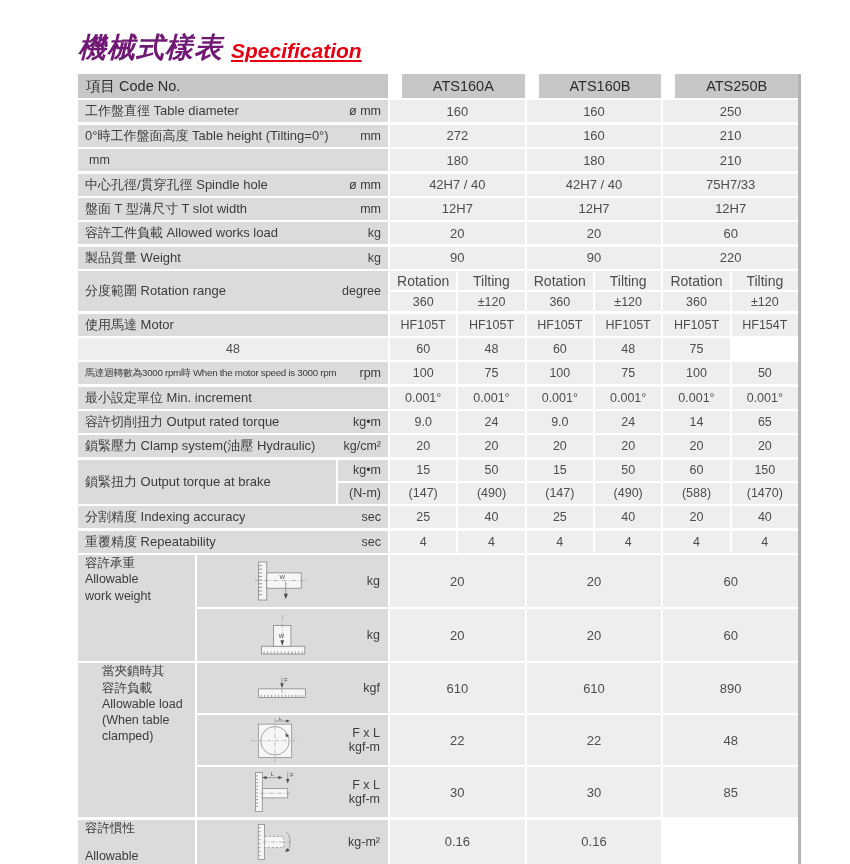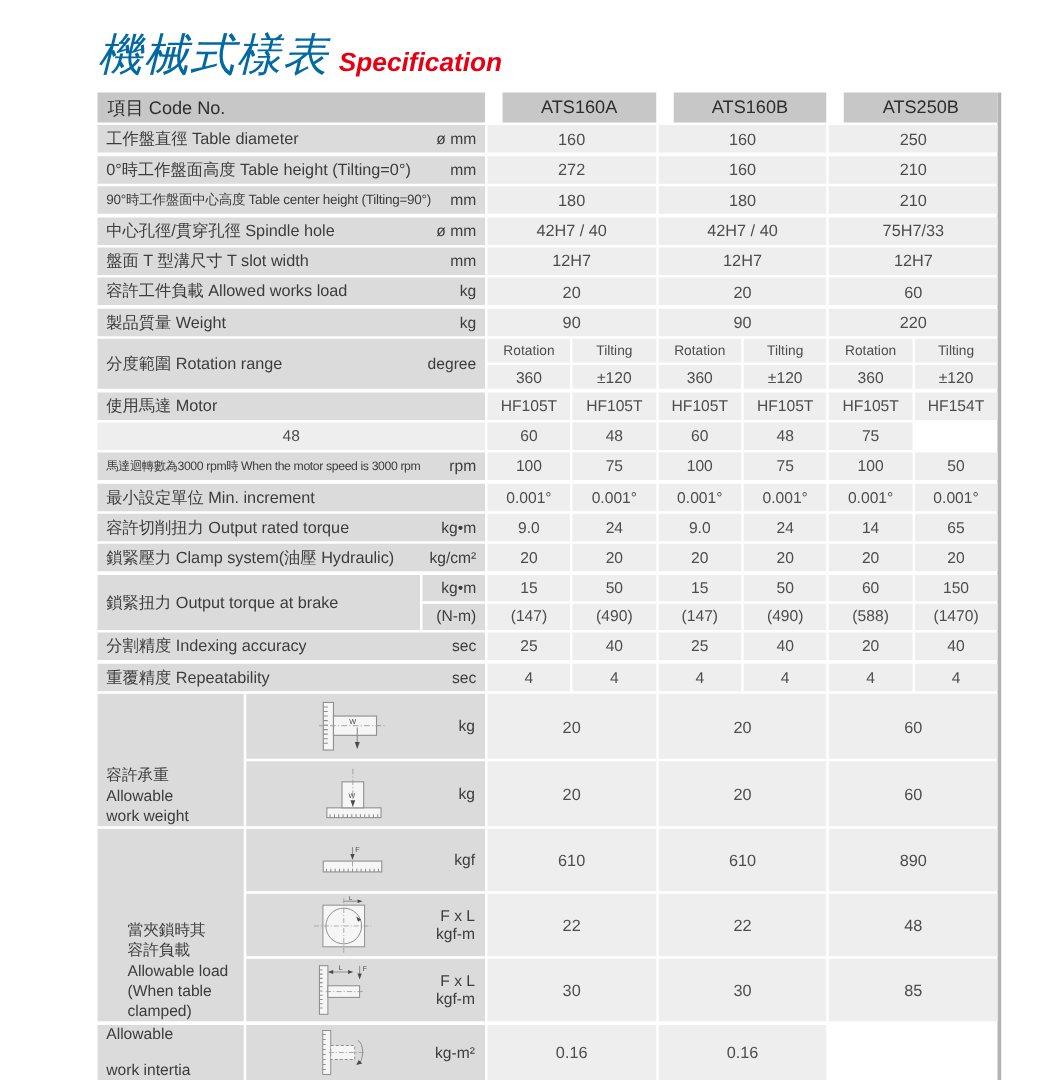--- a/index.html
+++ b/index.html
@@ -1,21 +1,21 @@
 <!DOCTYPE html>
 <html><head>
 <meta charset="utf-8">
 <style>
   html,body{margin:0;padding:0;background:#fff;width:850px;height:864px;overflow:hidden;
     font-family:"Liberation Sans","DejaVu Sans",sans-serif;}
   .page{box-sizing:border-box;width:850px;height:864px;padding:14px 0 0 78px;}
   
   .title{height:48px;display:flex;align-items:flex-end;margin-bottom:0;}
-  .title-zh{font-size:36px;font-weight:normal;font-style:italic;color:#0369a1;letter-spacing:1px;line-height:1;}
-  .title-en{font-size:21px;font-weight:bold;font-style:italic;color:#e60012;margin-left:8px;line-height:1.1;}
+  .title-zh{font-size:28px;font-weight:bold;font-style:italic;color:#701a75;letter-spacing:1px;line-height:1;}
+  .title-en{font-size:21px;font-weight:bold;font-style:italic;color:#e60012;margin-left:8px;line-height:1.1;text-decoration:underline;}
   
   .spec-table{width:720px;margin-top:12px;border-right:3px solid #b5b4b4;border-bottom:3px solid #a9a8a8;}
   .t-row{display:grid;column-gap:2px;row-gap:2px;margin-bottom:2.4px;}
   .t-row:last-child{margin-bottom:0;}
   .header-row{grid-template-columns:310px repeat(3,1fr);grid-auto-rows:24px;gap:14px;}
   .g3{grid-template-columns:310px repeat(3,1fr);grid-auto-rows:22px;}
   .g6{grid-template-columns:310px repeat(6,1fr);grid-auto-rows:22px;text-align:center;}
   .rot{grid-template-columns:310px repeat(6,1fr);grid-template-rows:19px 19px;}
   .gdual{grid-template-columns:258px 50px repeat(6,1fr);grid-template-rows:21px 21px;}
   .sec{grid-template-columns:117px 191px repeat(3,1fr);}
@@ -25,25 +25,25 @@
   .span2{grid-row:1/3;}
   .cell{display:flex;align-items:center;justify-content:center;background:#efeeee;color:#4d4d4d;
     font-size:13px;min-width:0;overflow:hidden;}
   .header-row .cell{background:#c8c7c7;color:#2d2d2d;font-size:14.5px;}
   .header-label{justify-content:flex-start;padding-left:8px;}
   .label-cell{background:#dcdbdb;justify-content:space-between;padding:0 7px;color:#3c3c3c;}
   .lbl{font-size:13px;white-space:nowrap;overflow:hidden;}
   .sz11 .lbl{font-size:10.8px;letter-spacing:-0.2px;}
   .sz10 .lbl{font-size:9.8px;letter-spacing:-0.3px;}
   .unit{font-size:12.5px;margin-left:4px;white-space:nowrap;flex-shrink:0;}
-  .sub{font-size:11px;}
+  .sub{font-size:14px;}
   .val6{font-size:12.5px;}
   .unitcell{background:#dcdbdb;justify-content:flex-end;padding-right:7px;font-size:12.5px;color:#3c3c3c;}
   .dlab{justify-content:flex-start;}
-  .sec-label{background:#dcdbdb;flex-direction:column;align-items:flex-start;justify-content:flex-end;
+  .sec-label{background:#dcdbdb;flex-direction:column;align-items:flex-start;justify-content:flex-start;
     padding-left:7px;font-size:12.5px;line-height:1.3;color:#3c3c3c;}
   .icon-cell{background:#dcdbdb;padding:0 8px 0 4px;justify-content:flex-start;}
   .icon-wrap{flex:1;display:flex;justify-content:center;align-items:center;}
   .unit2{font-size:12.5px;text-align:right;line-height:1.15;color:#3c3c3c;flex-shrink:0;}
   
   svg .st{stroke:#8f8f8f;fill:none;stroke-width:1;}
   svg .fillp{fill:#f7f6f6;stroke:#8f8f8f;stroke-width:1;}
   svg .dd{stroke:#9a9a9a;fill:none;stroke-width:0.8;stroke-dasharray:5 2 1 2;}
   svg text{fill:#4a4a4a;font-size:6.5px;font-family:"Liberation Sans","DejaVu Sans",sans-serif;}
 </style>
@@ -77,21 +77,20 @@
           <div class="cell label-cell">
             <span class="lbl">0°時工作盤面高度 Table height (Tilting=0°)</span>
             <span class="unit">mm</span>
           </div>
           <div class="cell val3">272</div>
           <div class="cell val3">160</div>
           <div class="cell val3">210</div>
         </div>
         <div class="t-row g3">
           <div class="cell label-cell sz11">
-            <span class="lbl">90°時工作盤面中心高度 Table center height (Tilting=90°)</span>
             <span class="unit">mm</span>
           </div>
           <div class="cell val3">180</div>
           <div class="cell val3">180</div>
           <div class="cell val3">210</div>
         </div>
         <div class="t-row g3">
           <div class="cell label-cell">
             <span class="lbl">中心孔徑/貫穿孔徑 Spindle hole</span>
             <span class="unit">ø mm</span>

